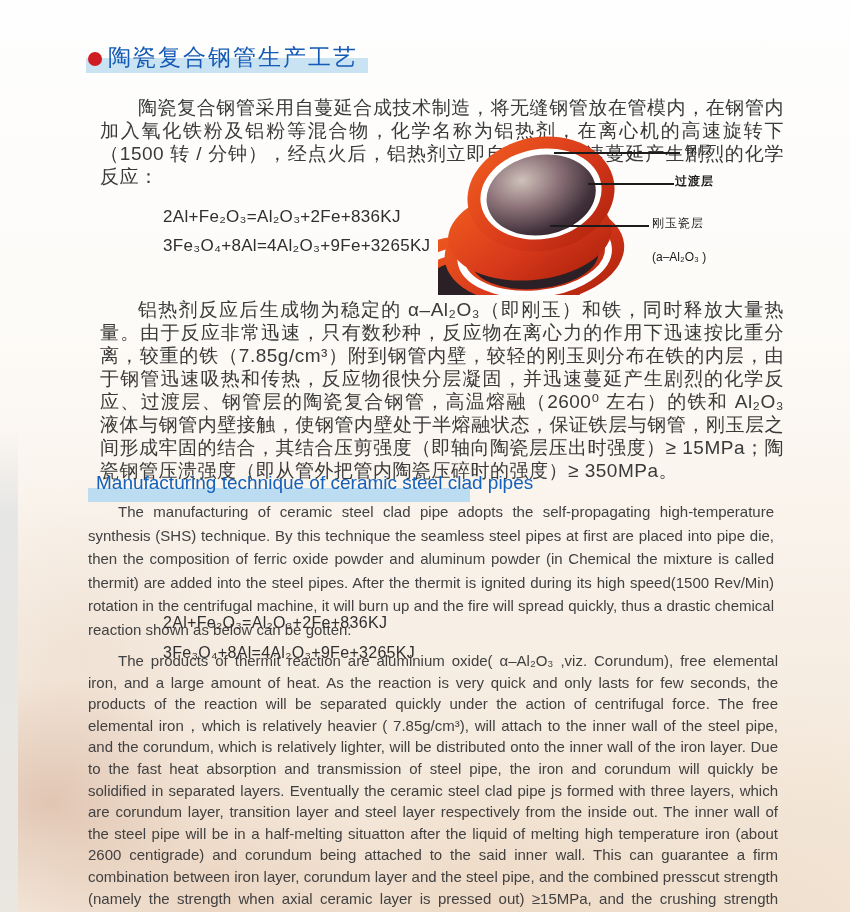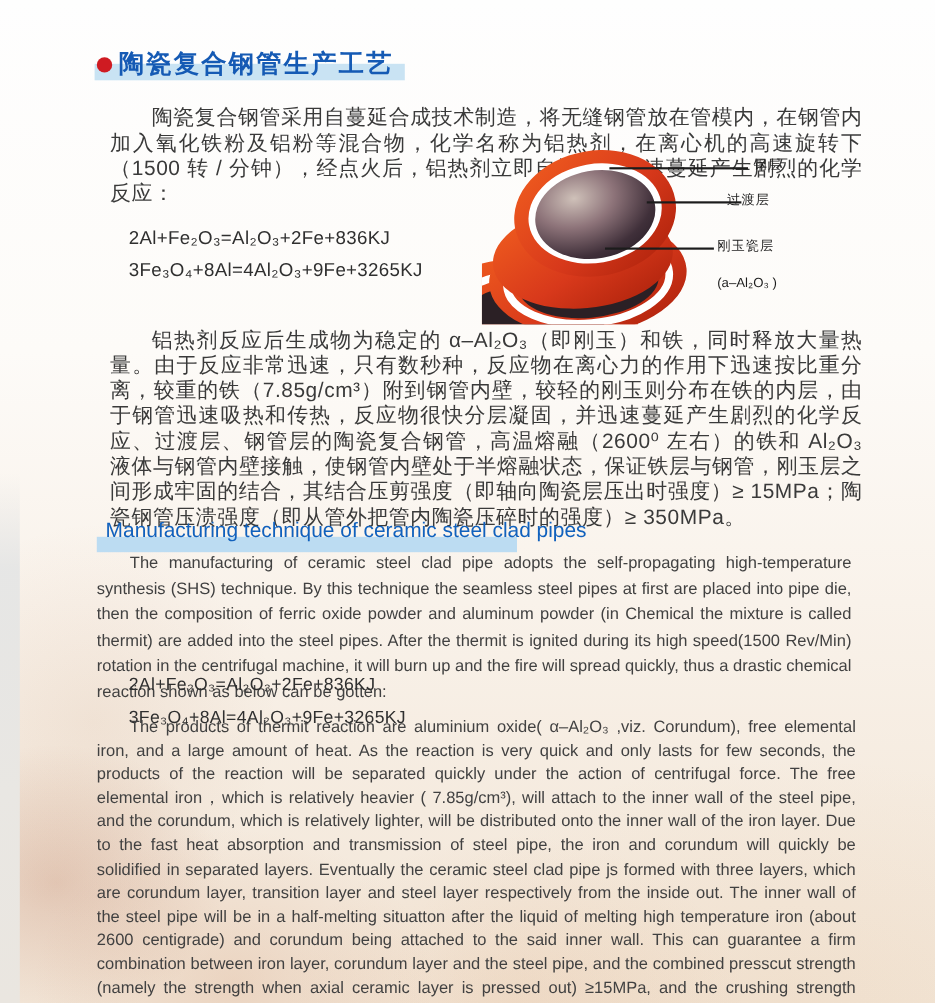--- a/index.html
+++ b/index.html
@@ -34,21 +34,21 @@
     position:absolute;left:88px;top:40px;height:34px;display:flex;align-items:center;
   }
   .title-zh .band{
     position:absolute;left:-2px;top:18px;width:282px;height:15px;background:#c9e3f3;z-index:0;
   }
   .title-zh .bullet{
     width:14px;height:14px;border-radius:50%;background:#cf1b22;z-index:1;margin-right:6px;margin-top:4px;
   }
   .title-zh .txt{
     position:relative;z-index:1;
-    font-size:23px;font-weight:bold;color:#155ab4;letter-spacing:2px;
+    font-size:23px;font-weight:normal;color:#155ab4;letter-spacing:2px;
   }
   .title-en{
     position:absolute;left:88px;top:472px;height:30px;
   }
   .title-en .band{
     position:absolute;left:0;top:16px;width:382px;height:14px;background:#bcdcf2;z-index:0;
   }
   .title-en .txt{
     position:relative;z-index:1;padding-left:8px;
     font-size:19px;color:#1161bd;
@@ -60,42 +60,42 @@
   }
   .para.zh{font-size:19px;line-height:23px;letter-spacing:0.5px;margin-left:12px;}
   .para.en{font-size:15px;color:#414141;}
   .indent{text-indent:2em;display:block;}
   #para-zh-1{left:88px;top:96px;width:684px;}
   #para-zh-2{left:88px;top:298px;width:684px;}
   #para-en-1{left:88px;top:500px;width:686px;line-height:23.5px;}
   #para-en-2{left:88px;top:650px;width:690px;line-height:21.6px;}
 
   .formulas{
-    position:absolute;color:#2f2f2f;font-size:17px;line-height:29px;letter-spacing:0.3px;
+    position:absolute;color:#2f2f2f;font-size:17px;line-height:29px;letter-spacing:0.3px;margin-left:46px;
   }
   #formulas-zh{left:117px;top:202px;}
   #formulas-en{left:117px;top:608px;font-size:16px;line-height:30px;}
 
   
   .figure{
     position:absolute;left:438px;top:132px;width:412px;height:163px;
   }
   .pipe-photo{
     position:absolute;left:0;top:0;width:205px;height:163px;overflow:hidden;
   }
   .leader{
     position:absolute;height:0;border-top:2px solid #1c1c1c;
   }
   .flabel{
     position:absolute;font-size:12px;color:#1c1c1c;white-space:nowrap;letter-spacing:1px;
   }
   #leader-steel{left:116px;top:20px;width:126px;}
   #label-steel{left:247px;top:10px;}
   #leader-transition{left:150px;top:51px;width:86px;}
-  #label-transition{left:223px;top:41px;}
+  #label-transition{left:237px;top:41px;font-weight:bold;}
   #leader-corundum{left:112px;top:93px;width:99px;}
   #label-corundum{left:214px;top:83px;}
   #label-corundum-formula{left:214px;top:118px;letter-spacing:0;}
 </style>
 </head>
 <body>
 
 <div class="page">
   <div class="warm-overlay"></div>
   <div class="left-strip"></div>

